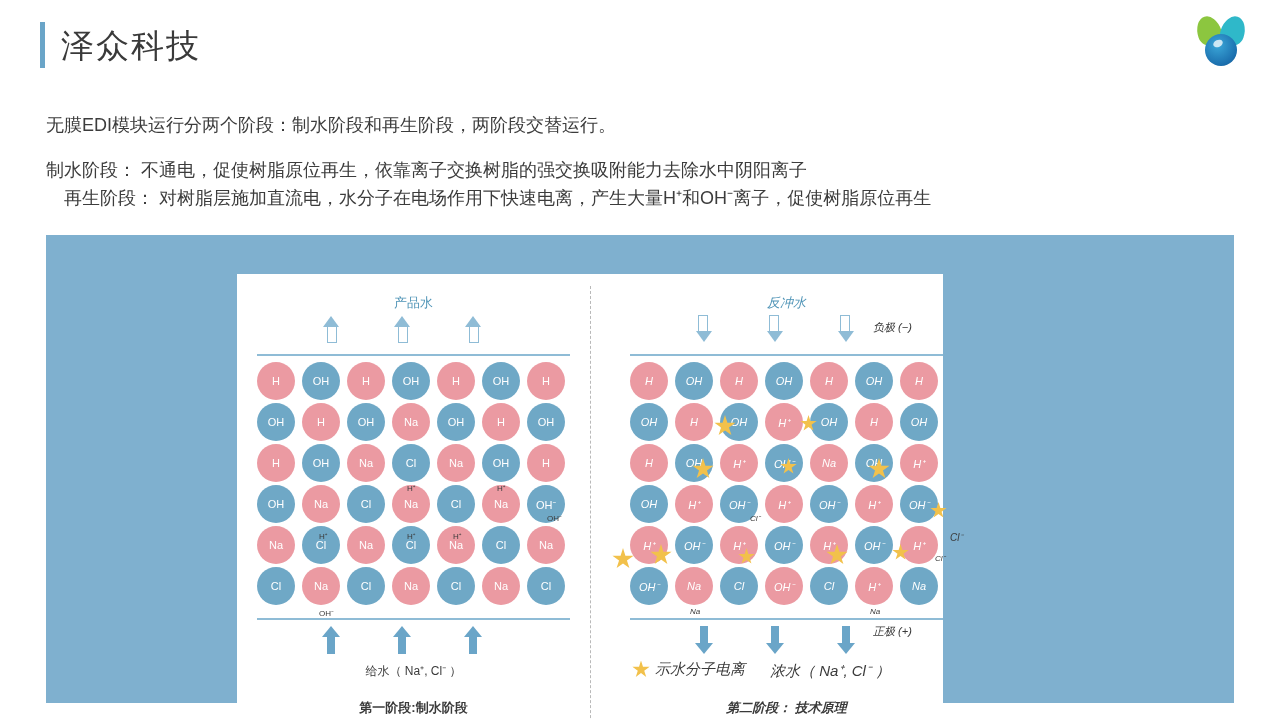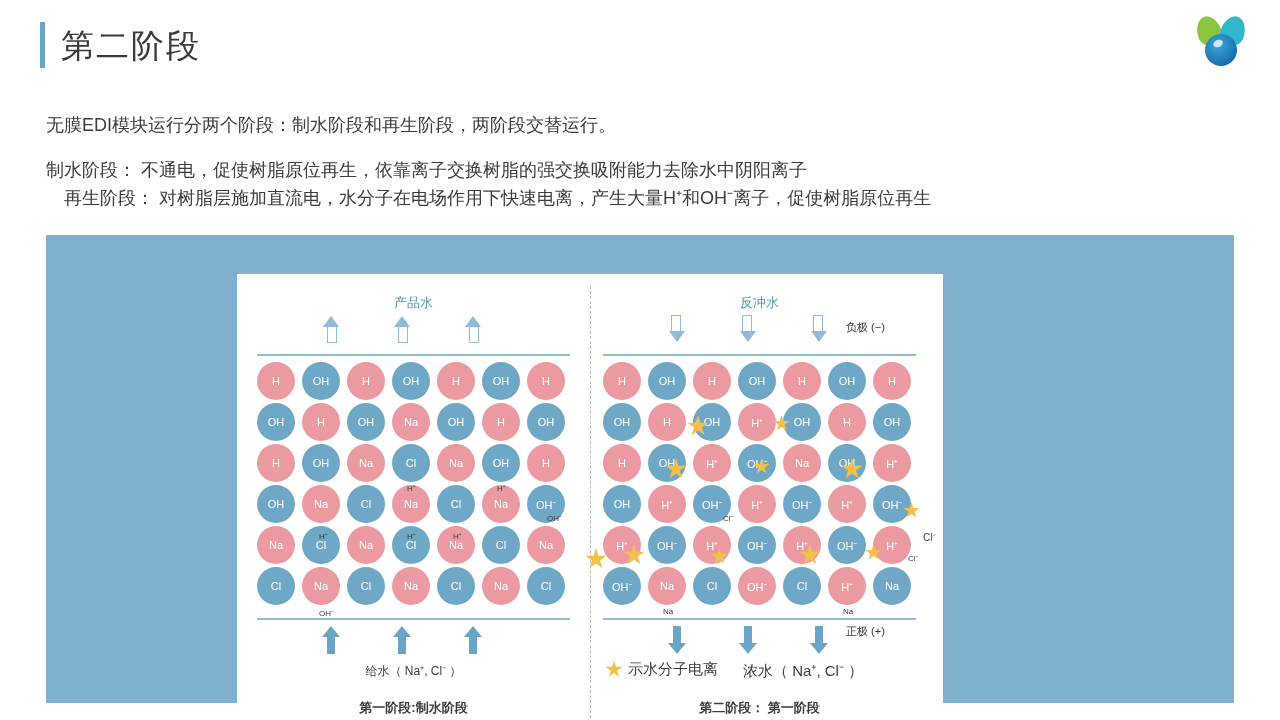--- a/index.html
+++ b/index.html
@@ -144,21 +144,21 @@
     border-left: 1px dashed #b9b9b9;
   }
 
   .stage {
     position: absolute;
     top: 0;
     width: 353px;
     height: 416px;
   }
   .stage-left { left: 0; }
-  .stage-right { left: 346px; }
+  .stage-right { left: 373px; font-style: italic; }
 
   .stage-heading {
     position: absolute;
     top: 20px;
     width: 100%;
     text-align: center;
     font-size: 13px;
     color: #4e93b6;
   }
 
@@ -323,21 +323,21 @@
     clip-path: polygon(50% 0%, 61% 35%, 98% 35%, 68% 57%, 79% 91%, 50% 70%, 21% 91%, 32% 57%, 2% 35%, 39% 35%);
     margin-right: 5px;
     flex: none;
   }
 </style>
 </head>
 <body>
 
 <div class="title-wrap">
   <div class="title-bar"></div>
-  <div class="title-text">第二阶段</div>
+  <div class="title-text">泽众科技</div>
 </div>
 
 <div class="logo-wrap">
   <div class="logo-mark">
     <div class="logo-leaf-l"></div>
     <div class="logo-leaf-r"></div>
     <div class="logo-drop"></div>
   </div>
 </div>
 
@@ -500,16 +500,16 @@
       <div class="arrow-solid-down" style="left:227px; top:352px;"></div>
 
       <div class="legend-row" style="left:22px; top:386px;">
         <span class="legend-star"></span>
         <span>示水分子电离</span>
       </div>
       <div class="legend-row" style="left:160px; top:386px;">
         <span>浓水（ Na⁺, Cl⁻ ）</span>
       </div>
 
-      <div class="caption bold" style="top:425px;">第二阶段： 第一阶段</div>
+      <div class="caption bold" style="top:425px;">第二阶段： 技术原理</div>
     </div>
   </div>
 </div>
 
 </body></html>

